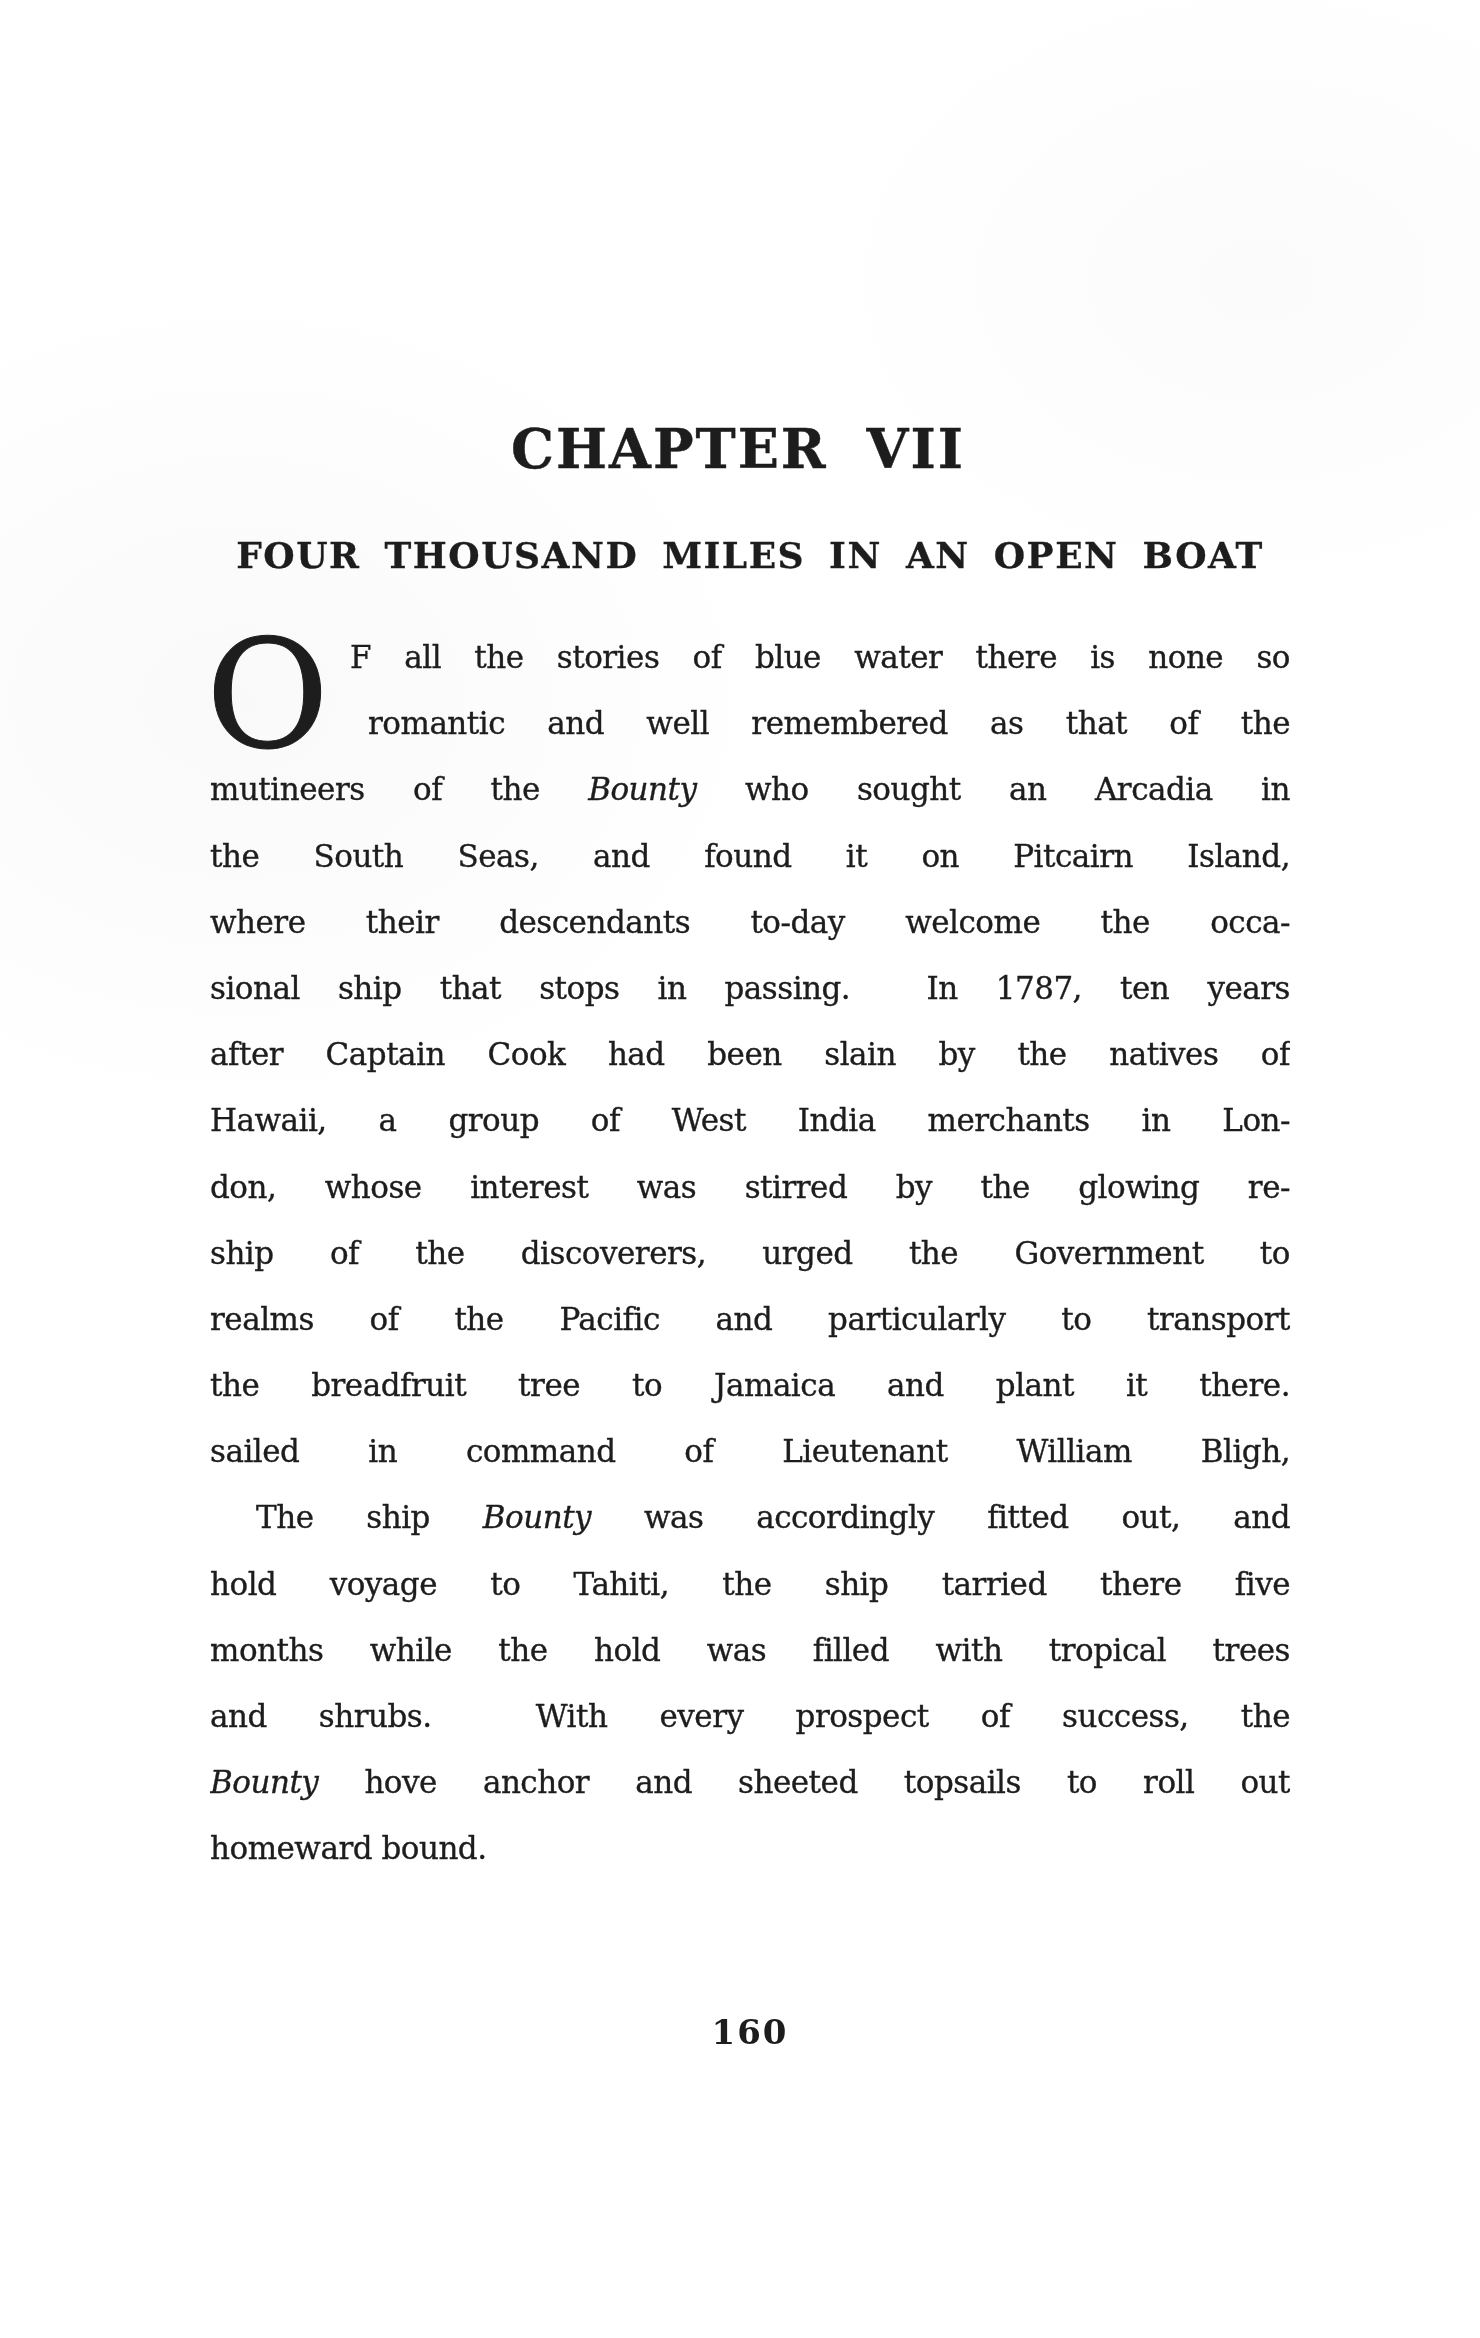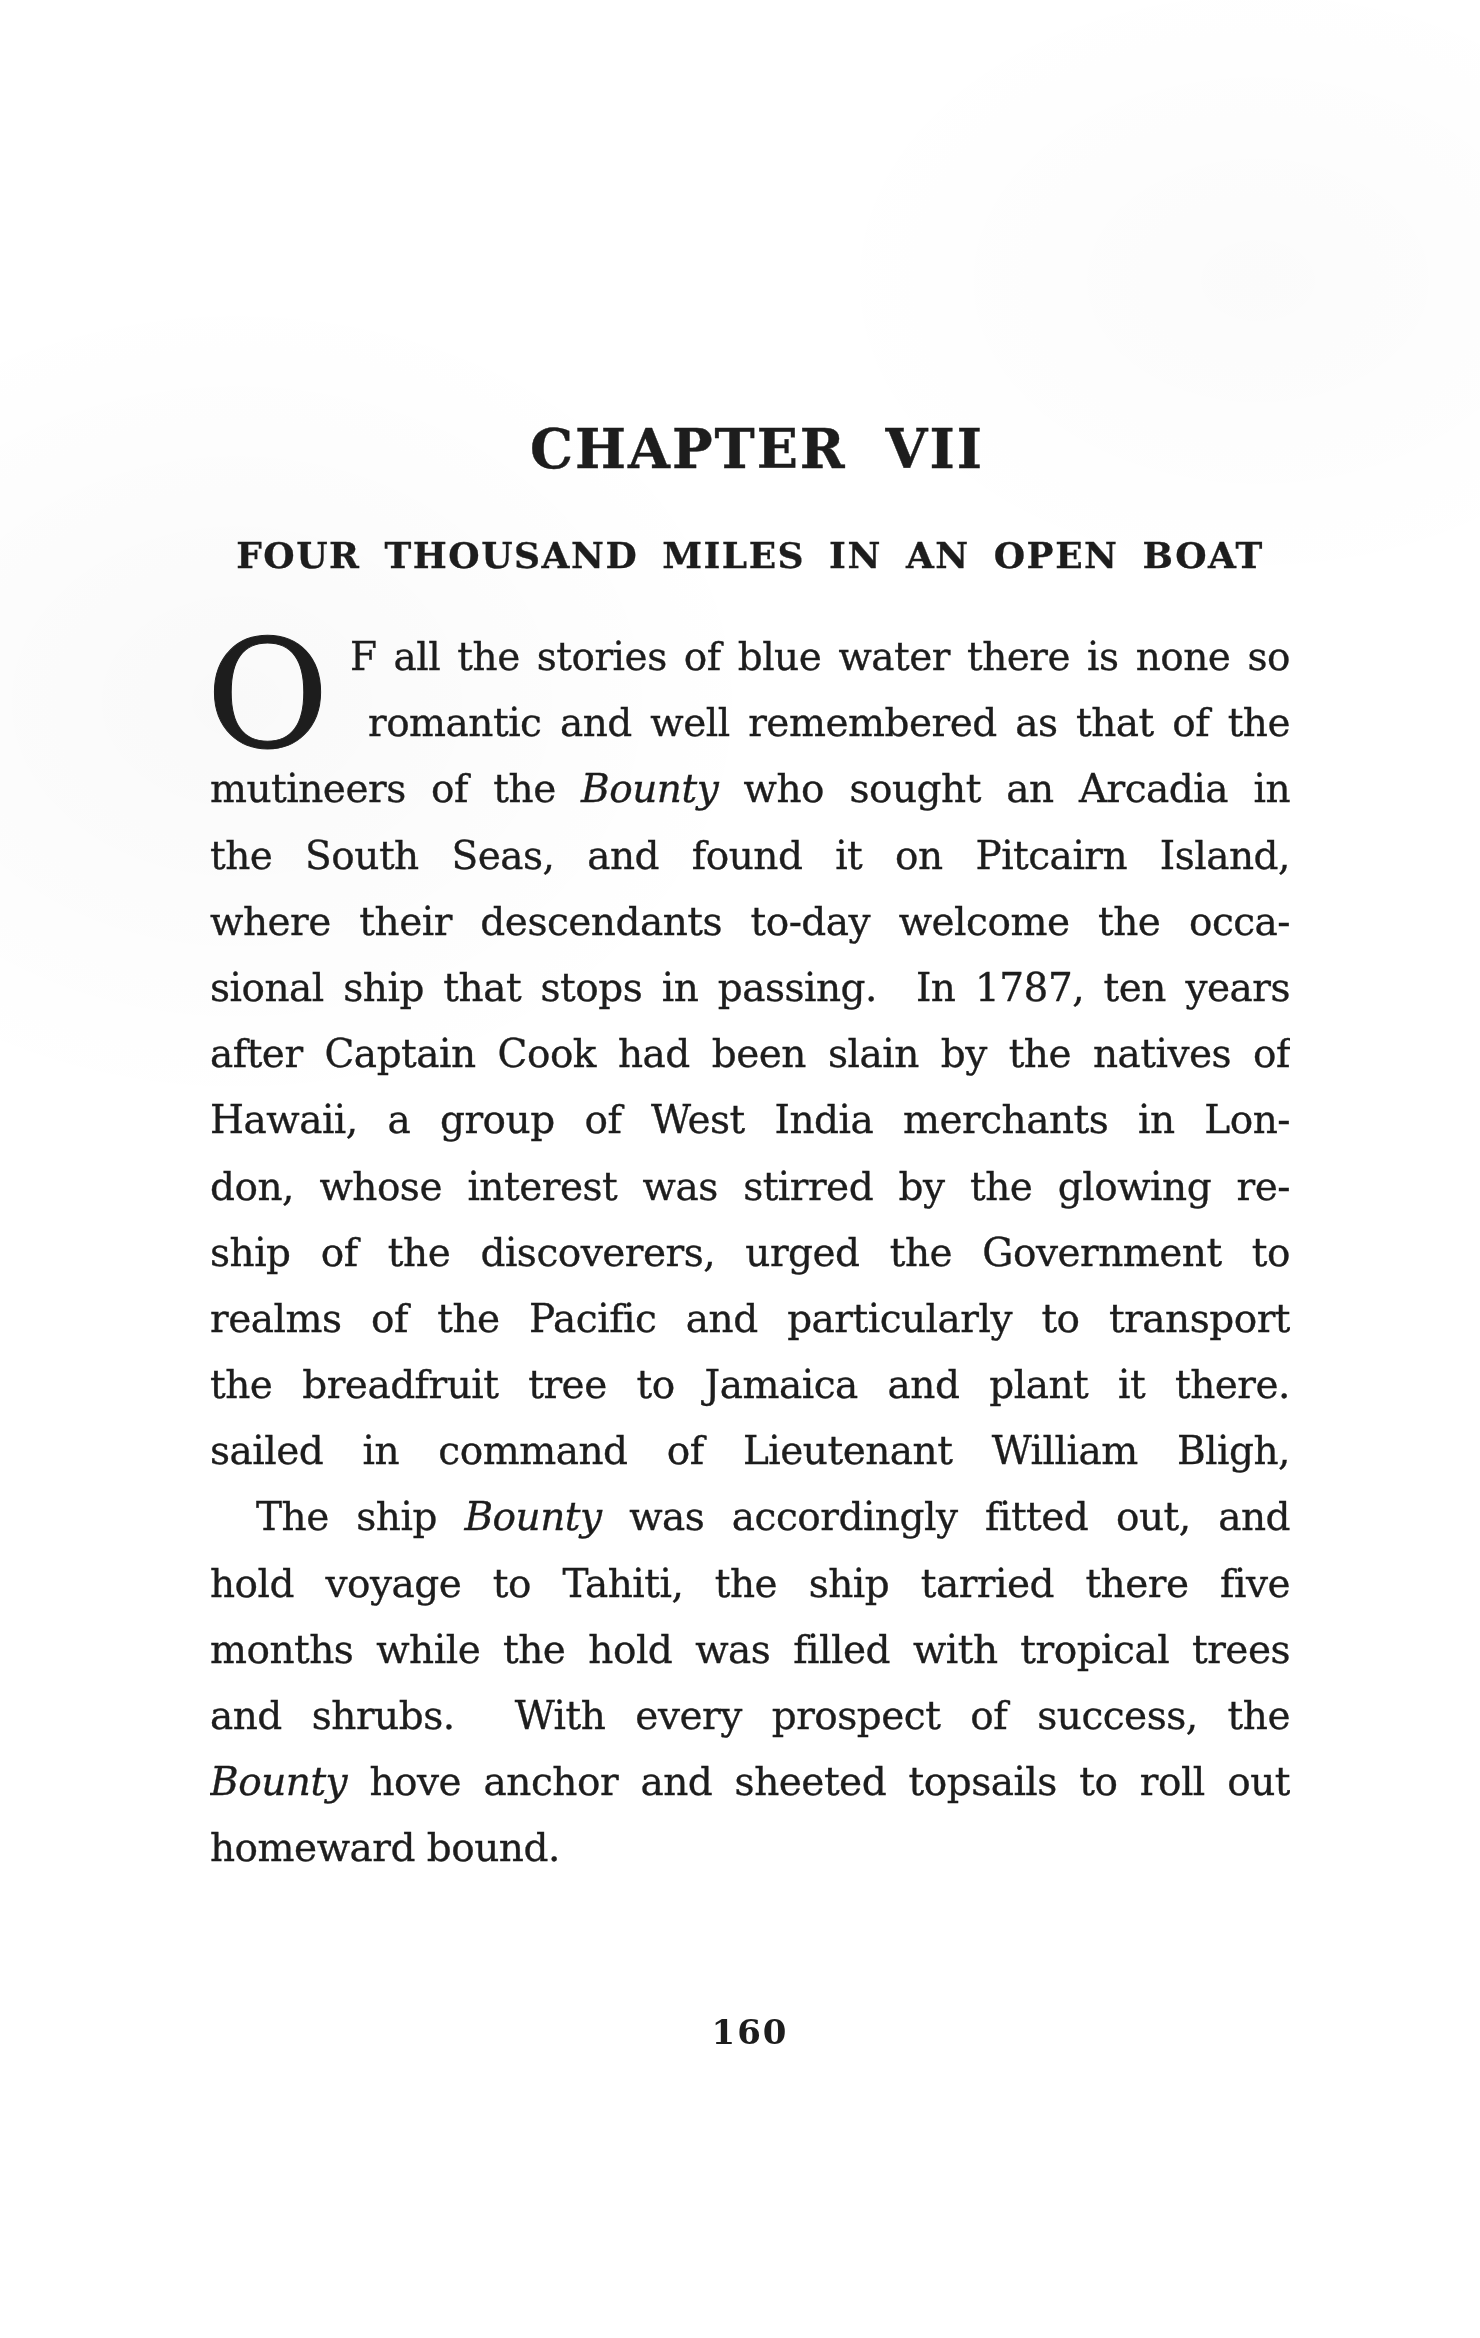--- a/index.html
+++ b/index.html
@@ -10,37 +10,37 @@
     background:
       radial-gradient(900px 700px at 16% 30%, rgba(0,0,0,0.022), transparent 60%),
       radial-gradient(700px 500px at 85% 12%, rgba(0,0,0,0.015), transparent 65%),
       #ffffff;
     font-family:"DejaVu Serif", "Liberation Serif", serif;
     color:#1d1d1d;
     overflow:hidden;
   }
 
   .chapter-title {
-    position:absolute; left:217px; top:420px; width:1080px; margin:0;
+    position:absolute; left:198px; top:420px; width:1080px; margin:0;
     text-align:center;
     font-size:54px; font-weight:700; line-height:1.1;
     letter-spacing:2px; word-spacing:18px;
     -webkit-text-stroke:0.4px #1d1d1d;
   }
   .chapter-subtitle {
     position:absolute; left:210px; top:536px; width:1080px; margin:0;
     text-align:center;
     font-size:36px; font-weight:700; line-height:1.1;
     letter-spacing:1.5px; word-spacing:10px;
     -webkit-text-stroke:0.3px #1d1d1d;
   }
 
   .textblock {
     position:absolute; left:210px; top:624px; width:1080px;
-    font-size:39px; line-height:66.2px; letter-spacing:-0.5px;
+    font-size:31px; line-height:66.2px; letter-spacing:-0.5px;
     -webkit-text-stroke:0.35px #1d1d1d;
   }
   .line { text-align:justify; text-align-last:justify; height:66.2px; overflow:hidden; }
   .line.lastline { text-align-last:left; }
   .line.dc1 { padding-left:140px; }
   .line.dc2 { padding-left:158px; }
   .line.indent { padding-left:46px; }
   .line i { font-style:italic; }
 
   .dropcap {

